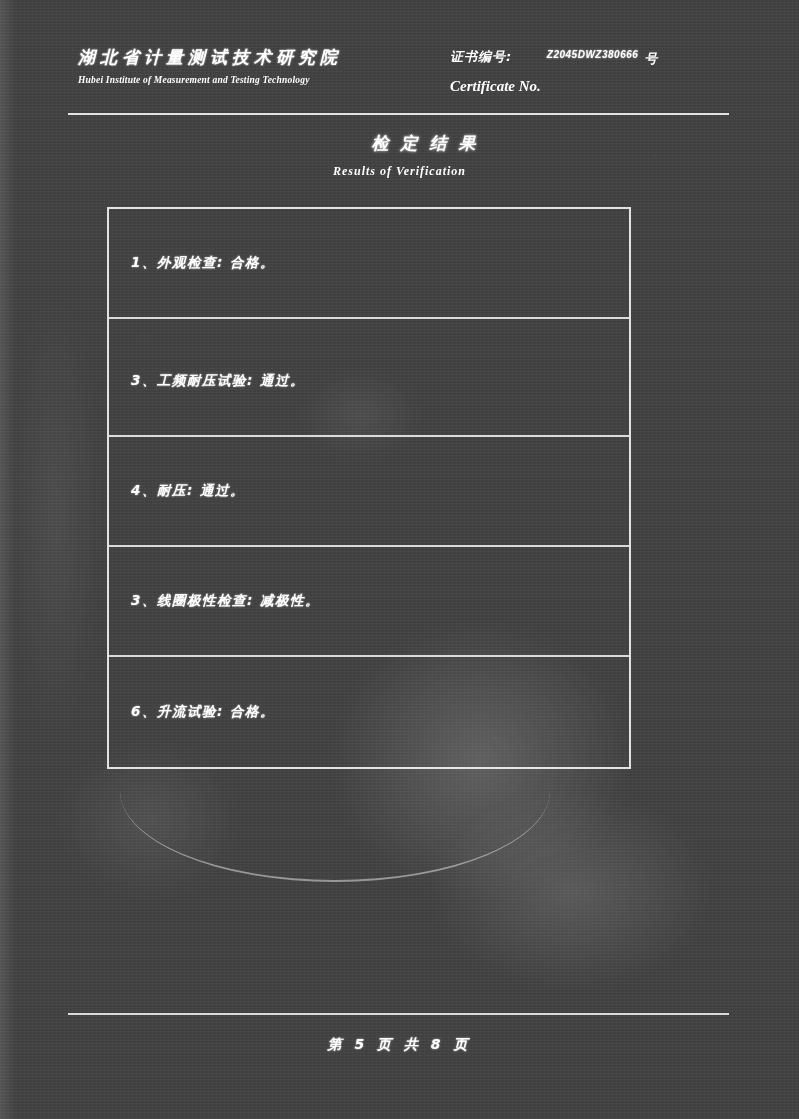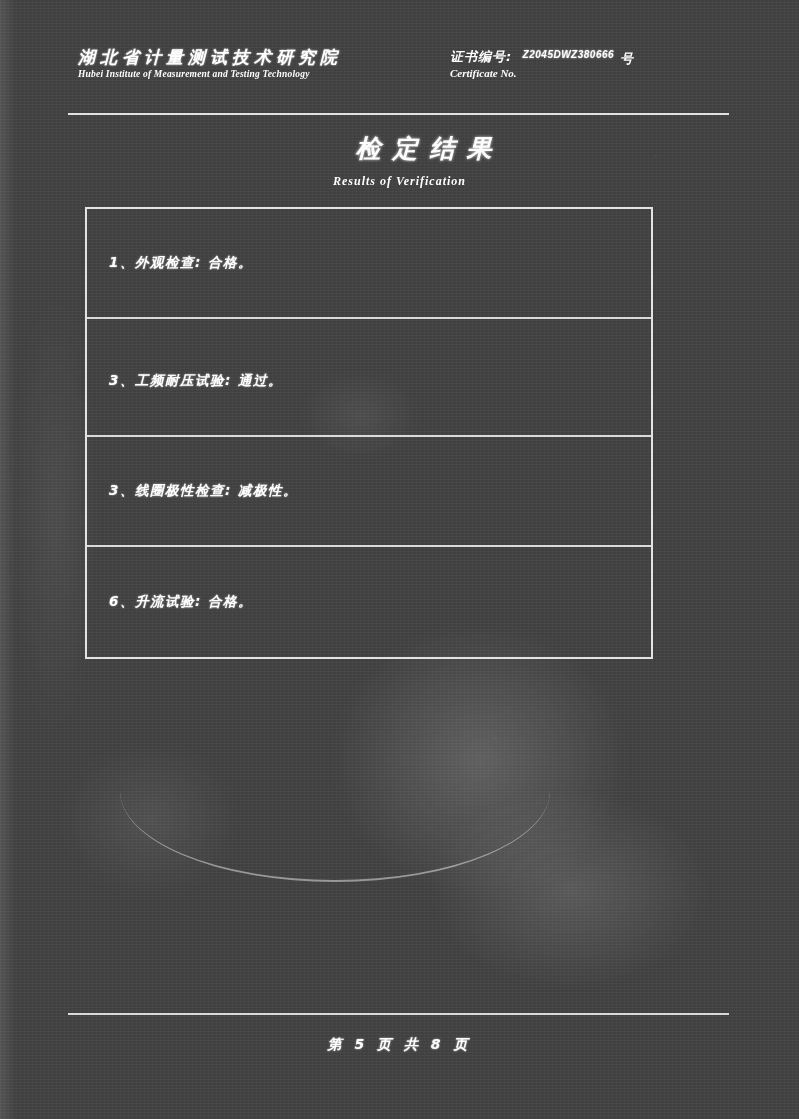--- a/index.html
+++ b/index.html
@@ -77,21 +77,21 @@
     font-weight: bold;
     letter-spacing: 5px;
     white-space: nowrap;
     text-shadow: 0 0 2px rgba(255,255,255,0.8);
   }
   .org-en {
     font-family: "Liberation Serif", serif;
     font-size: 9.5px;
     font-weight: bold;
     letter-spacing: 0.2px;
-    margin-top: 0;
+    margin-top: 6px;
     white-space: nowrap;
   }
   .cert {
     position: absolute;
     left: 450px; top: 2px;
     display: flex;
     align-items: flex-start;
     gap: 6px;
   }
   .cert-labels {
@@ -99,23 +99,23 @@
     flex-direction: column;
   }
   .cert-cn {
     font-size: 13px;
     font-weight: bold;
     letter-spacing: 1px;
     white-space: nowrap;
   }
   .cert-en {
     font-family: "Liberation Serif", serif;
-    font-size: 11px;
-    font-weight: bold;
-    margin-top: 1px;
+    font-size: 15px;
+    font-weight: bold;
+    margin-top: 12px;
     white-space: nowrap;
   }
   .cert-no {
     font-family: "Liberation Sans", sans-serif;
     font-size: 10px;
     font-weight: bold;
     letter-spacing: 0.5px;
     white-space: nowrap;
     padding-top: 1px;
     text-shadow: 0 0 2px rgba(255,255,255,0.7);
@@ -139,40 +139,40 @@
     background: rgba(255,255,255,0.8);
   }
 
   
   .title-block {
     position: absolute;
     left: 0; right: 0; top: 132px;
     text-align: center;
   }
   .title-cn {
-    font-size: 25px;
+    font-size: 17px;
     font-weight: bold;
     letter-spacing: 12px;
     text-indent: 12px;
     text-shadow: 0 0 3px rgba(255,255,255,0.85);
     padding-left: 48px;
   }
   .title-en {
     font-family: "Liberation Serif", serif;
     font-size: 12px;
     font-weight: bold;
     letter-spacing: 1px;
     margin-top: 9px;
   }
 
   
   .table {
     position: absolute;
-    left: 85px; top: 207px;
-    width: 568px;
+    left: 107px; top: 207px;
+    width: 524px;
     border: 2px solid rgba(255,255,255,0.85);
     box-sizing: border-box;
     text-align: center;
   }
   .row {
     position: relative;
     border-bottom: 2px solid rgba(255,255,255,0.8);
     box-sizing: border-box;
     display: flex;
     align-items: center;
@@ -234,20 +234,23 @@
     <div class="title-cn">检定结果</div>
     <div class="title-en">Results of Verification</div>
   </div>
 
   <div class="table">
     <div class="row" style="height:110px;">
       <div class="row-text">1、外观检查: 合格。</div>
     </div>
     <div class="row" style="height:110px;margin-top:8px;">
       <div class="row-text">3、工频耐压试验: 通过。</div>
+    </div>
+    <div class="row" style="height:110px;">
+      <div class="row-text">4、耐压: 通过。</div>
     </div>
     <div class="row" style="height:110px;">
       <div class="row-text">3、线圈极性检查: 减极性。</div>
     </div>
     <div class="row" style="height:110px;">
       <div class="row-text">6、升流试验: 合格。</div>
     </div>
   </div>
 
   <div class="rule-bottom"></div>

